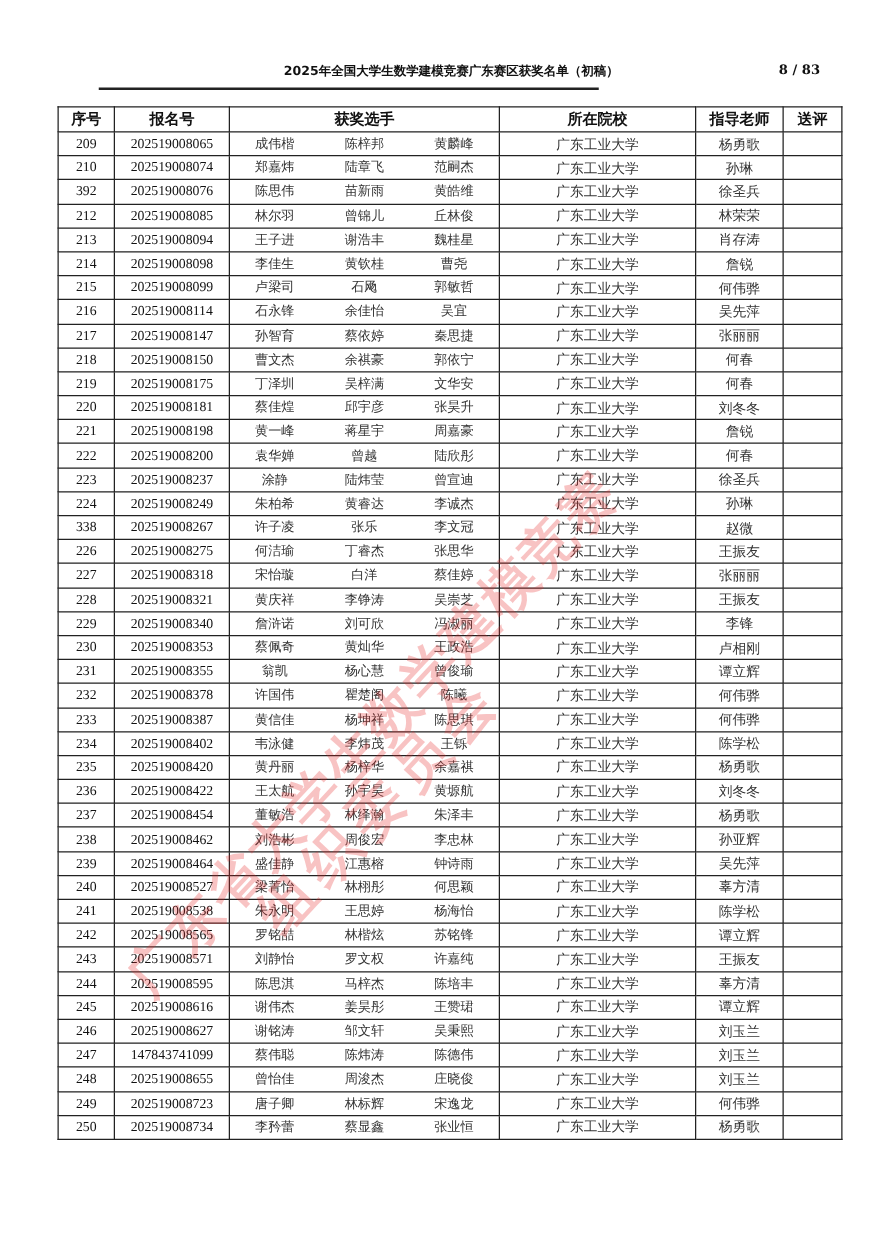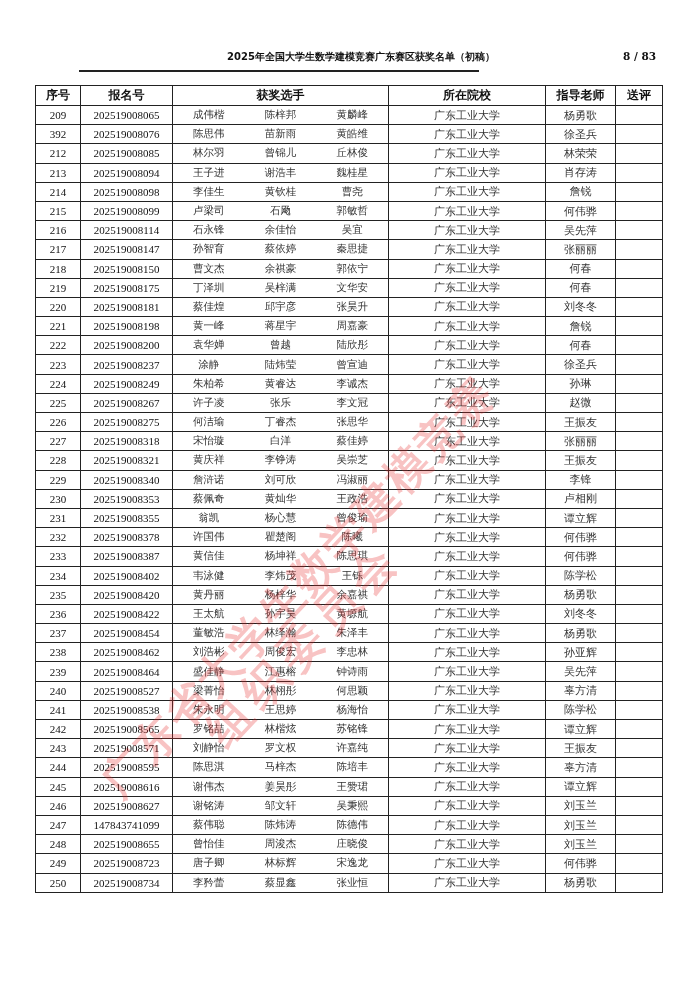--- a/index.html
+++ b/index.html
@@ -5,21 +5,21 @@
   html, body { margin: 0; padding: 0; background: #ffffff; }
   body { width: 700px; height: 989px; position: relative; overflow: hidden;
          font-family: "DejaVu Serif", "Liberation Serif", serif; color: #111; }
   .page-header { position: absolute; left: 48px; top: 50px; width: 398px; height: 22px; }
   .header-title { position: absolute; left: 0; width: 100%; top: 0; text-align: center;
                   font-family: "DejaVu Sans", sans-serif; font-weight: bold; font-size: 10px;
                   left: 150px; width: 300px; }
   .header-page { position: absolute; left: 540px; top: 0; font-size: 10.5px; font-weight: bold; padding-left: 32px; }
   .header-rule { position: absolute; left: 0; top: 20px; width: 398px; height: 1.5px; background: #222; }
   .page-header { left: 48px; width: 398px; }
-  table.awards { position: absolute; left: 35px; top: 85px; border-collapse: collapse;
+  table.awards { position: absolute; left: 46px; top: 85px; border-collapse: collapse;
                  table-layout: fixed; width: 627px; }
   table.awards th, table.awards td { border: 1px solid #222; padding: 0; text-align: center;
                  white-space: nowrap; overflow: hidden; }
   table.awards th { height: 19px; font-family: "DejaVu Sans", sans-serif; font-weight: bold;
                     font-size: 12px; background: #fff; }
   table.awards td { height: 18.2px; font-size: 11px; }
   td.num, td.reg { font-family: "Liberation Serif", serif; font-size: 12px; }
   td.names { padding: 0 !important; }
   .name-cell { display: flex; justify-content: space-around; font-family: "DejaVu Sans", sans-serif;
                font-size: 10.5px; color: #333; }
@@ -68,20 +68,34 @@
             <span>成伟楷</span>
             <span>陈梓邦</span>
             <span>黄麟峰</span>
           </div>
         </td>
         <td class="school">广东工业大学</td>
         <td class="advisor">杨勇歌</td>
         <td class="review"></td>
       </tr>
       <tr>
+        <td class="num">210</td>
+        <td class="reg">202519008074</td>
+        <td class="names">
+          <div class="name-cell">
+            <span>郑嘉炜</span>
+            <span>陆章飞</span>
+            <span>范嗣杰</span>
+          </div>
+        </td>
+        <td class="school">广东工业大学</td>
+        <td class="advisor">孙琳</td>
+        <td class="review"></td>
+      </tr>
+      <tr>
         <td class="num">392</td>
         <td class="reg">202519008076</td>
         <td class="names">
           <div class="name-cell">
             <span>陈思伟</span>
             <span>苗新雨</span>
             <span>黄皓维</span>
           </div>
         </td>
         <td class="school">广东工业大学</td>
@@ -264,21 +278,21 @@
             <span>朱柏希</span>
             <span>黄睿达</span>
             <span>李诚杰</span>
           </div>
         </td>
         <td class="school">广东工业大学</td>
         <td class="advisor">孙琳</td>
         <td class="review"></td>
       </tr>
       <tr>
-        <td class="num">225</td>
+        <td class="num">338</td>
         <td class="reg">202519008267</td>
         <td class="names">
           <div class="name-cell">
             <span>许子凌</span>
             <span>张乐</span>
             <span>李文冠</span>
           </div>
         </td>
         <td class="school">广东工业大学</td>
         <td class="advisor">赵微</td>

